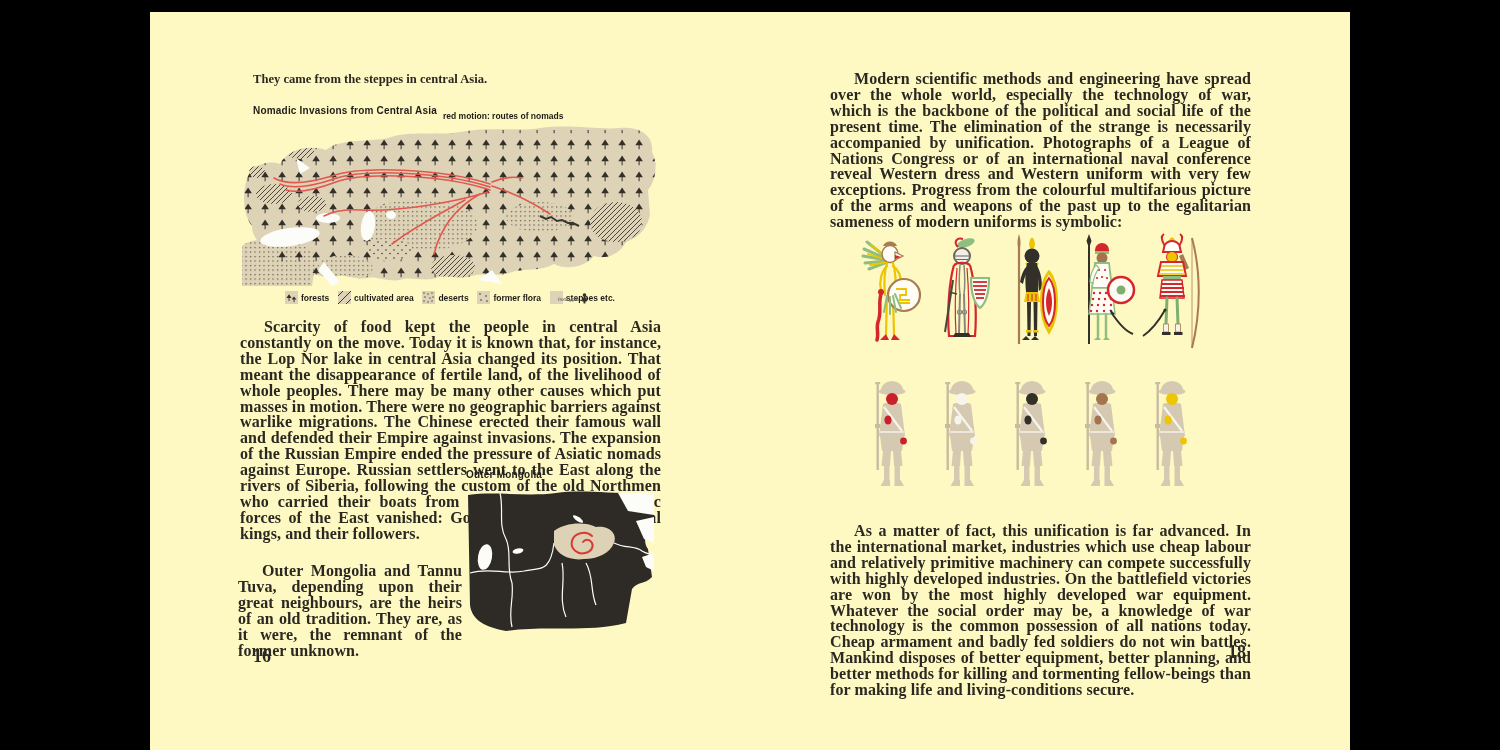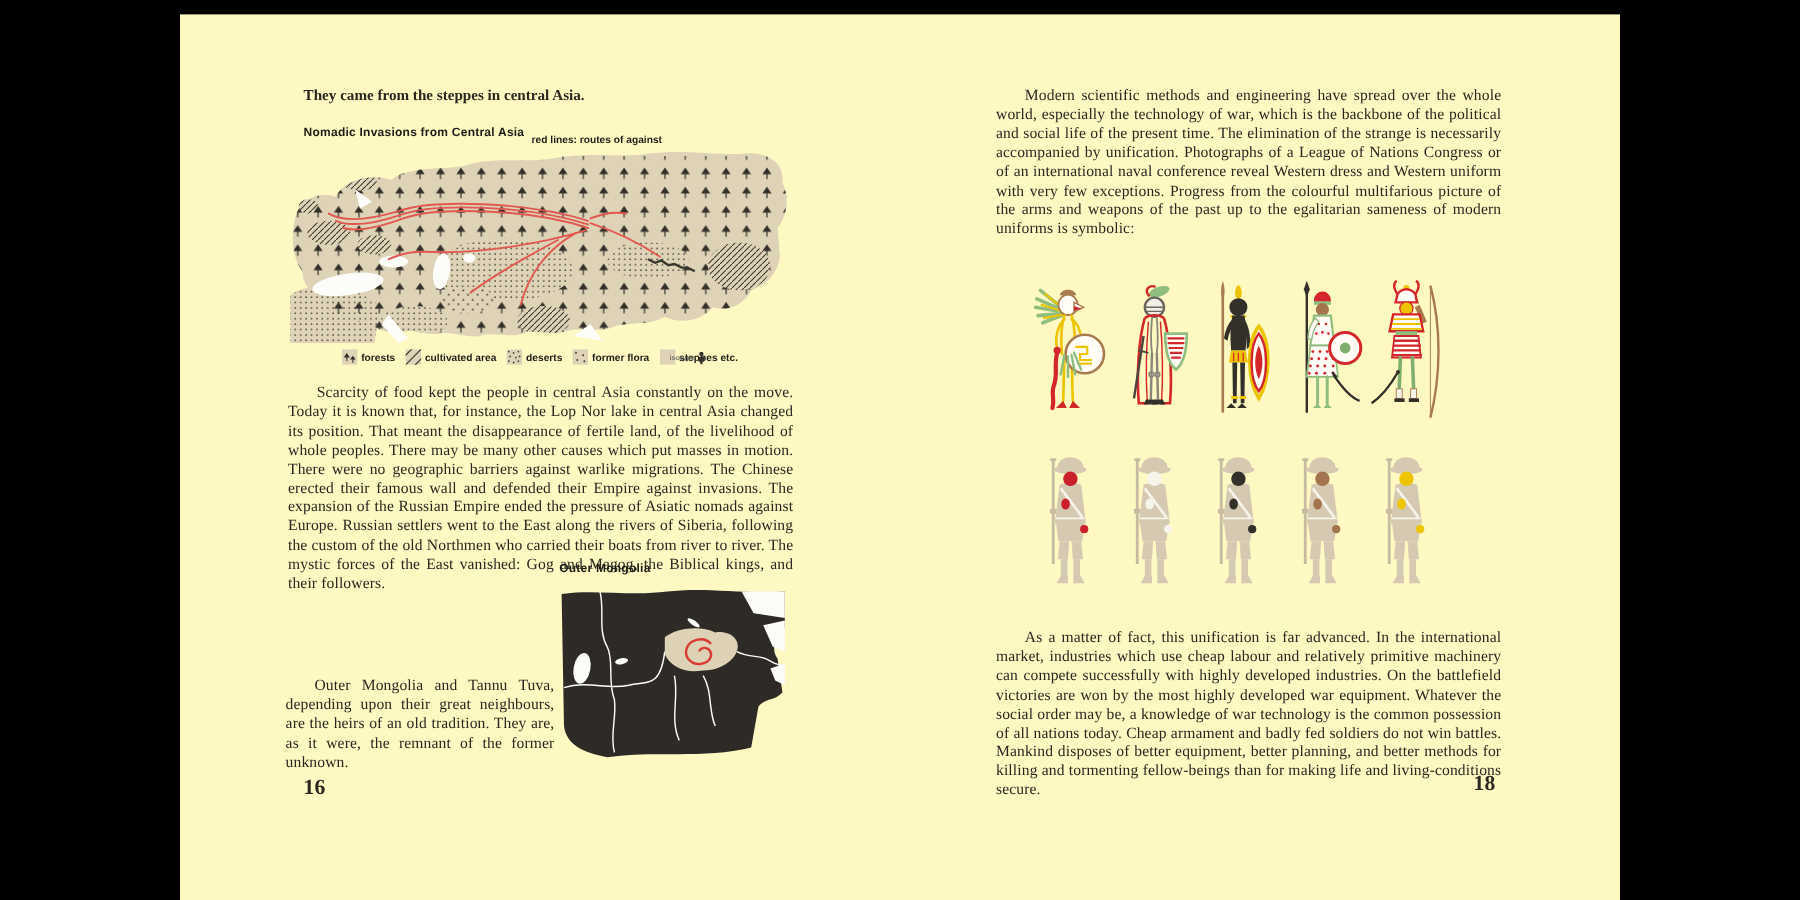--- a/index.html
+++ b/index.html
@@ -4,21 +4,21 @@
 <style>
   html,body{margin:0;padding:0;}
   body{
     width:1500px;height:750px;overflow:hidden;background:#000;
     font-family:"Liberation Serif","DejaVu Serif",serif;color:#2b2822;
     position:relative;
   }
   .spread{position:absolute;left:150px;top:12px;width:1200px;height:750px;background:#fef9c3;}
   .abs{position:absolute;}
   .bodytext{
-    font-size:13px;line-height:15.9px;font-weight:normal;text-align:justify;
+    font-size:16px;line-height:15.9px;font-weight:bold;text-align:justify;
     letter-spacing:.1px;
   }
   .bodytext.indent{text-indent:24px;}
   .caption{font-size:12.6px;font-weight:bold;}
   .maphead{
     font-family:"Liberation Sans","DejaVu Sans",sans-serif;font-weight:bold;
     font-size:10px;letter-spacing:.2px;color:#1e1c18;
   }
   .mapsub{
     font-family:"Liberation Sans","DejaVu Sans",sans-serif;font-weight:bold;
@@ -38,21 +38,21 @@
 </head>
 <body>
 
 <div class="spread">
 
   <div>
 
     <div class="abs caption" style="left:103px;top:60px;">They came from the steppes in central Asia.</div>
 
     <div class="abs maphead" style="left:103px;top:93px;">Nomadic Invasions from Central Asia</div>
-    <div class="abs mapsub" style="left:293px;top:99px;">red lines: routes of against</div>
+    <div class="abs mapsub" style="left:293px;top:99px;">red motion: routes of nomads</div>
 
     <svg class="abs" style="left:90px;top:108px;" width="422" height="166" viewBox="0 0 422 166">
       <defs>
         <pattern id="treePat" width="17" height="16" patternUnits="userSpaceOnUse">
           <path d="M7.6,8.6 h1 v4.6 h-1 z M4.3,9.2 L8.1,3.6 L11.9,9.2 z" fill="#33302a"></path>
         </pattern>
         <pattern id="hatchPat" width="5" height="5" patternUnits="userSpaceOnUse">
           <path d="M0,5 L5,0" stroke="#3a372f" stroke-width="0.9"></path>
         </pattern>
         <pattern id="dotPat" width="4.5" height="4.5" patternUnits="userSpaceOnUse">

